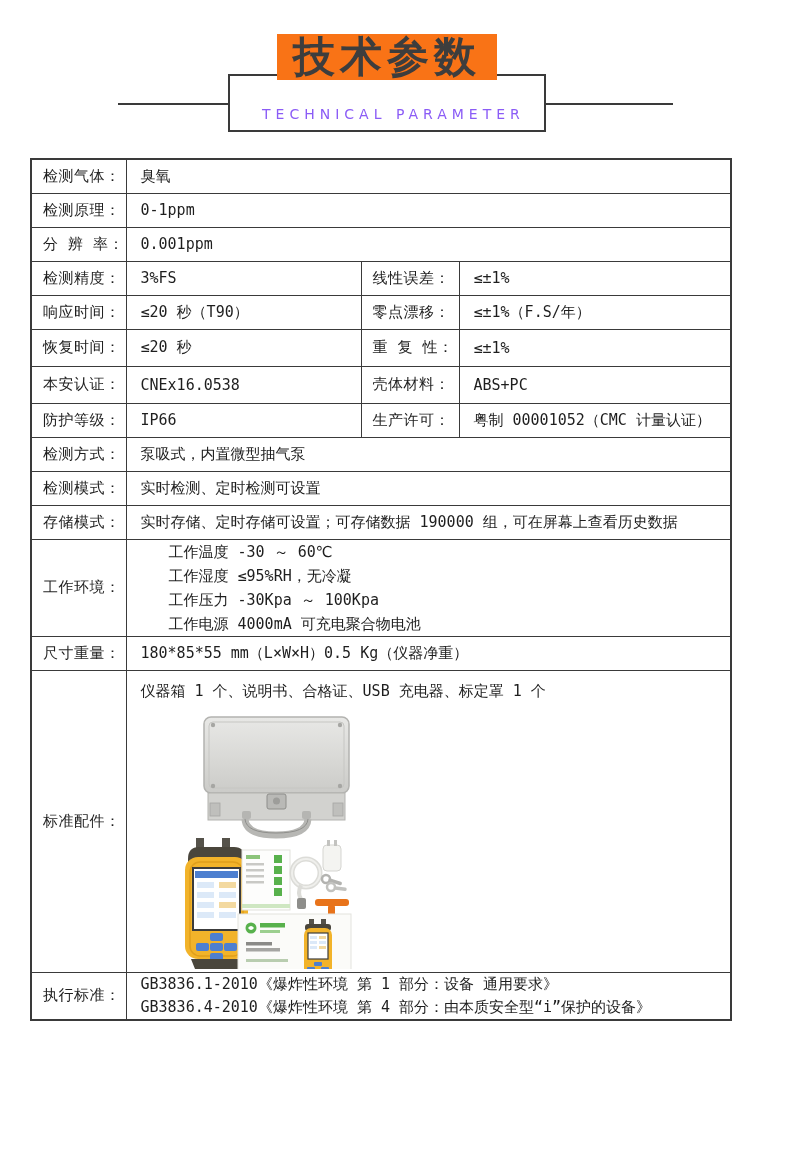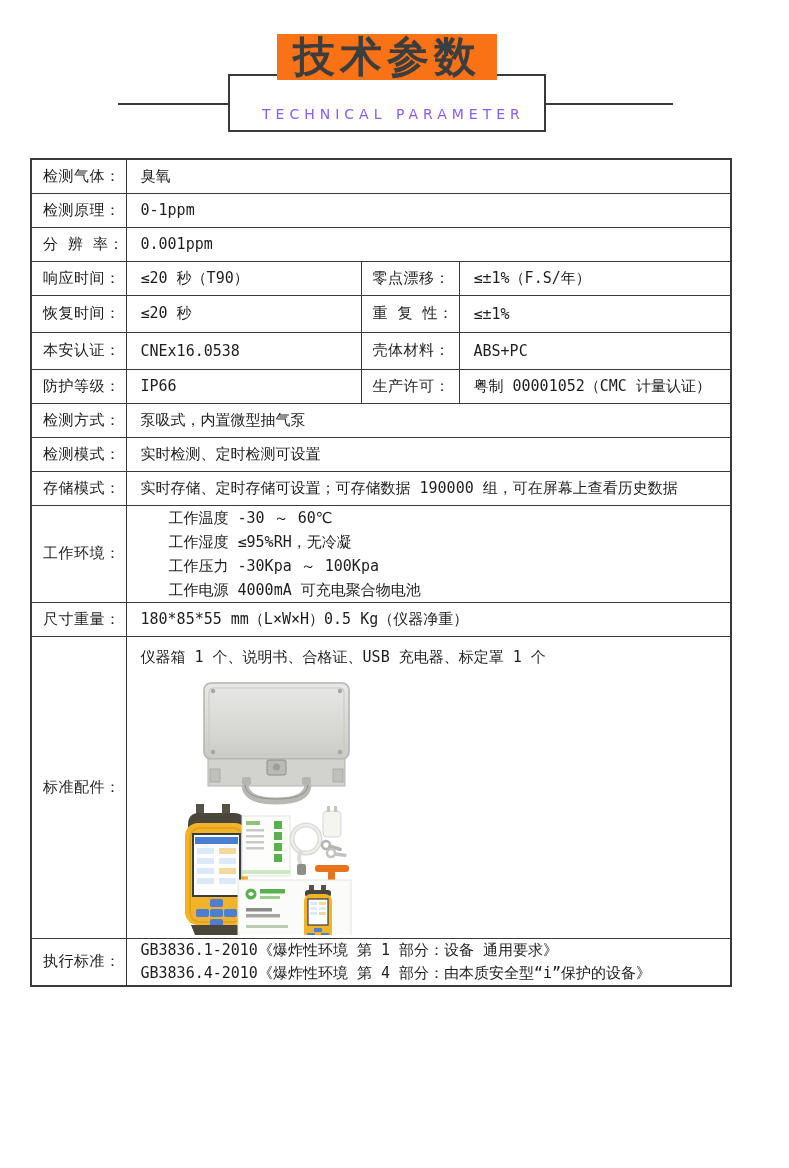--- a/index.html
+++ b/index.html
@@ -94,20 +94,26 @@
   </tr>
   <tr class="h34" data-name="table-row">
     <td class="lab" data-name="row-label">检测原理：</td>
     <td class="val" colspan="3" data-name="row-value">0-1ppm</td>
   </tr>
   <tr class="h34" data-name="table-row">
     <td class="lab" data-name="row-label">分 辨 率：</td>
     <td class="val" colspan="3" data-name="row-value">0.001ppm</td>
   </tr>
 
+  <tr class="h34" data-name="table-row">
+    <td class="lab" data-name="row-label">检测精度：</td>
+    <td class="val" data-name="row-value">3%FS</td>
+    <td class="lab" data-name="row-label">线性误差：</td>
+    <td class="val" data-name="row-value">≤±1%</td>
+  </tr>
   <tr class="h34" data-name="table-row">
     <td class="lab" data-name="row-label">响应时间：</td>
     <td class="val" data-name="row-value">≤20 秒（T90）</td>
     <td class="lab" data-name="row-label">零点漂移：</td>
     <td class="val" data-name="row-value">≤±1%（F.S/年）</td>
   </tr>
   <tr class="h37" data-name="table-row">
     <td class="lab" data-name="row-label">恢复时间：</td>
     <td class="val" data-name="row-value">≤20 秒</td>
     <td class="lab" data-name="row-label">重 复 性：</td>

